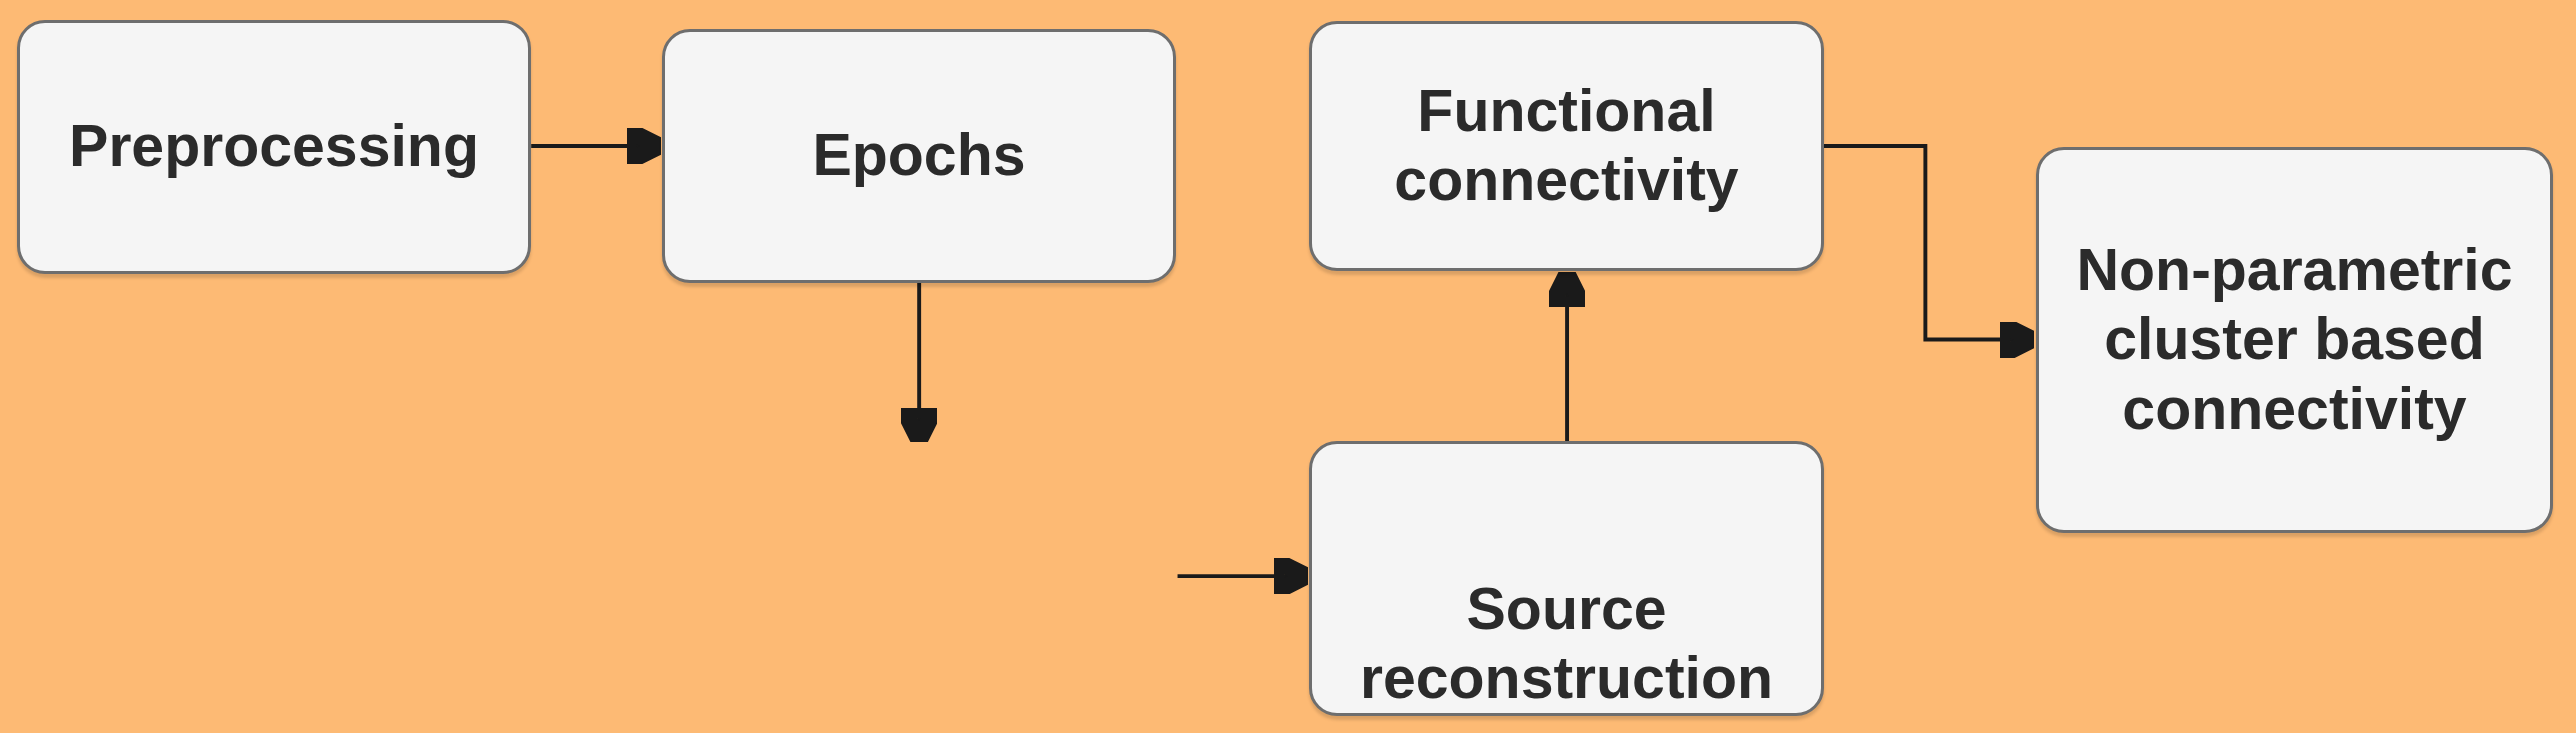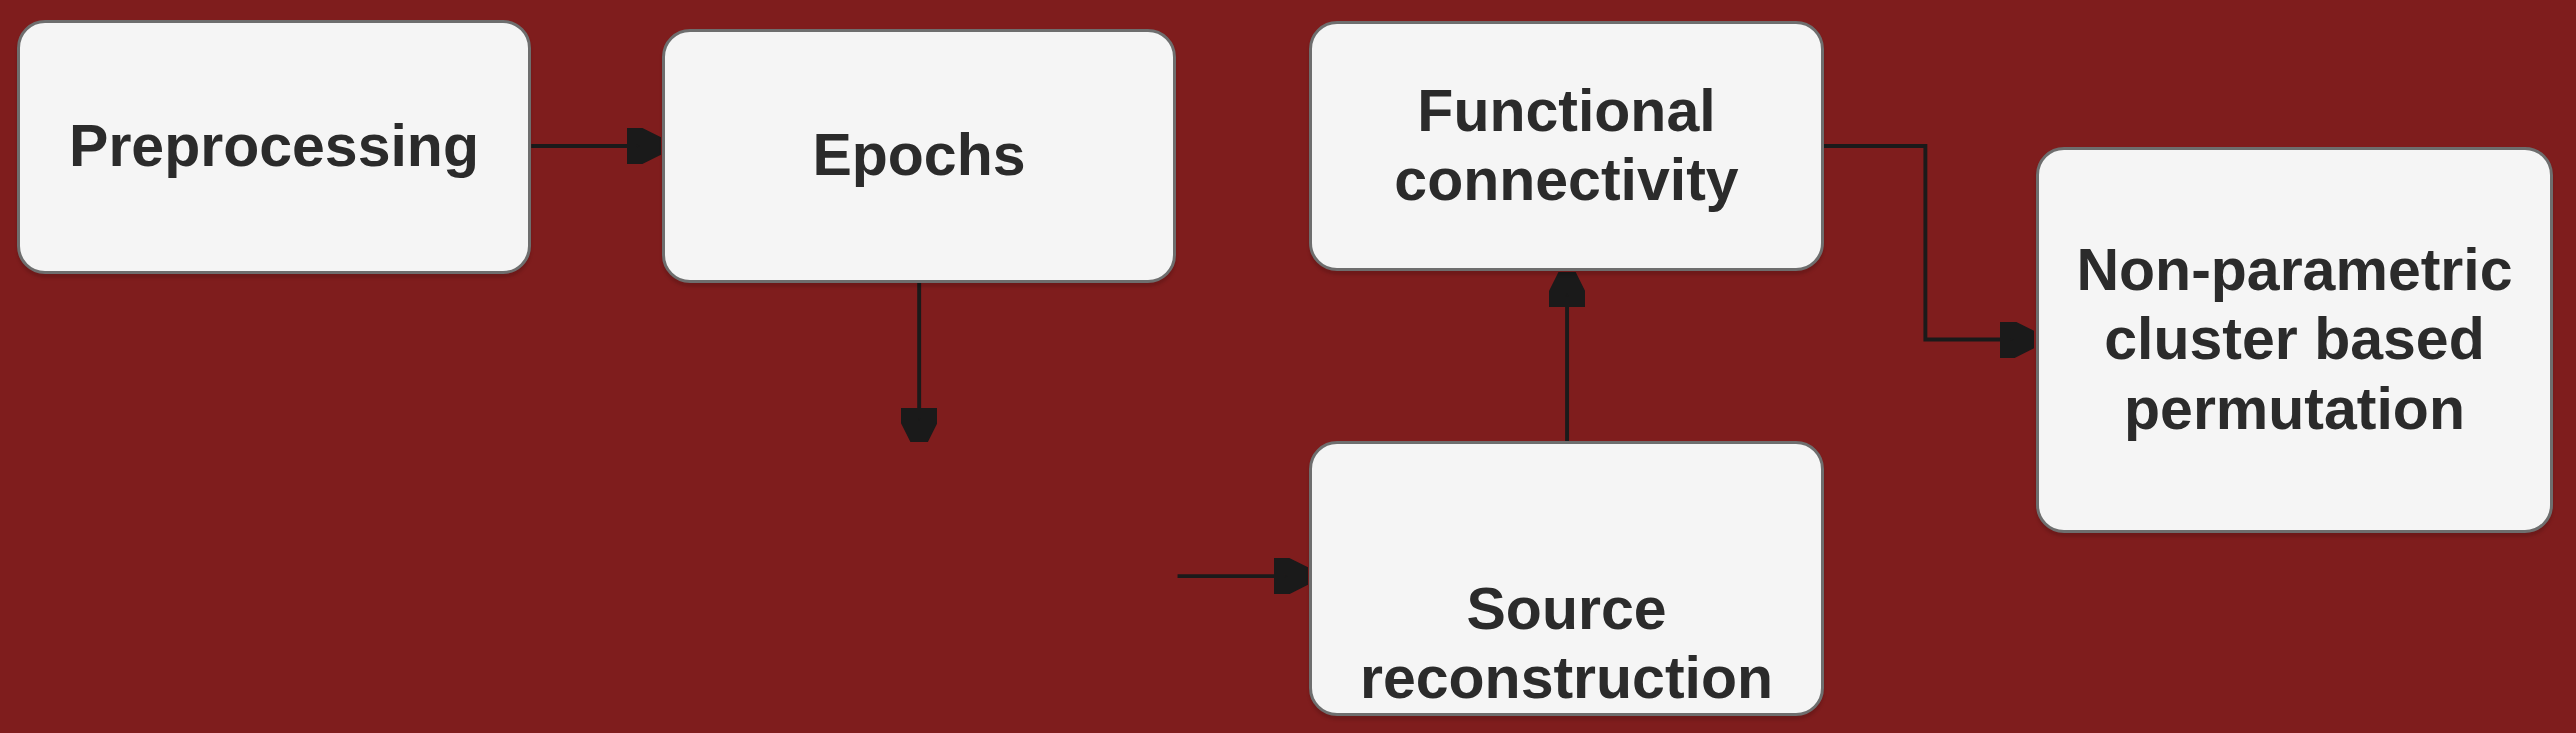--- a/index.html
+++ b/index.html
@@ -8,21 +8,21 @@
     background: #ffffff;
     width: 2576px;
     height: 733px;
     overflow: hidden;
     font-family: "Liberation Sans", sans-serif;
   }
   .canvas {
     position: relative;
     width: 2576px;
     height: 733px;
-    background: #7f1d1d;
+    background: #fdba74;
   }
   .edges {
     position: absolute;
     left: 0;
     top: 0;
     width: 2576px;
     height: 733px;
     pointer-events: none;
   }
   .edges path {
@@ -83,17 +83,17 @@
   <div class="node" id="n-functional-connectivity">
     <span>Functional connectivity</span>
   </div>
 
 
   <div class="node" id="n-source-reconstruction">
     <span>Source reconstruction</span>
   </div>
 
   <div class="node" id="n-non-parametric">
-    <span>Non-parametric cluster based permutation</span>
+    <span>Non-parametric cluster based connectivity</span>
   </div>
 
 </div>
 
 
 </body></html>

